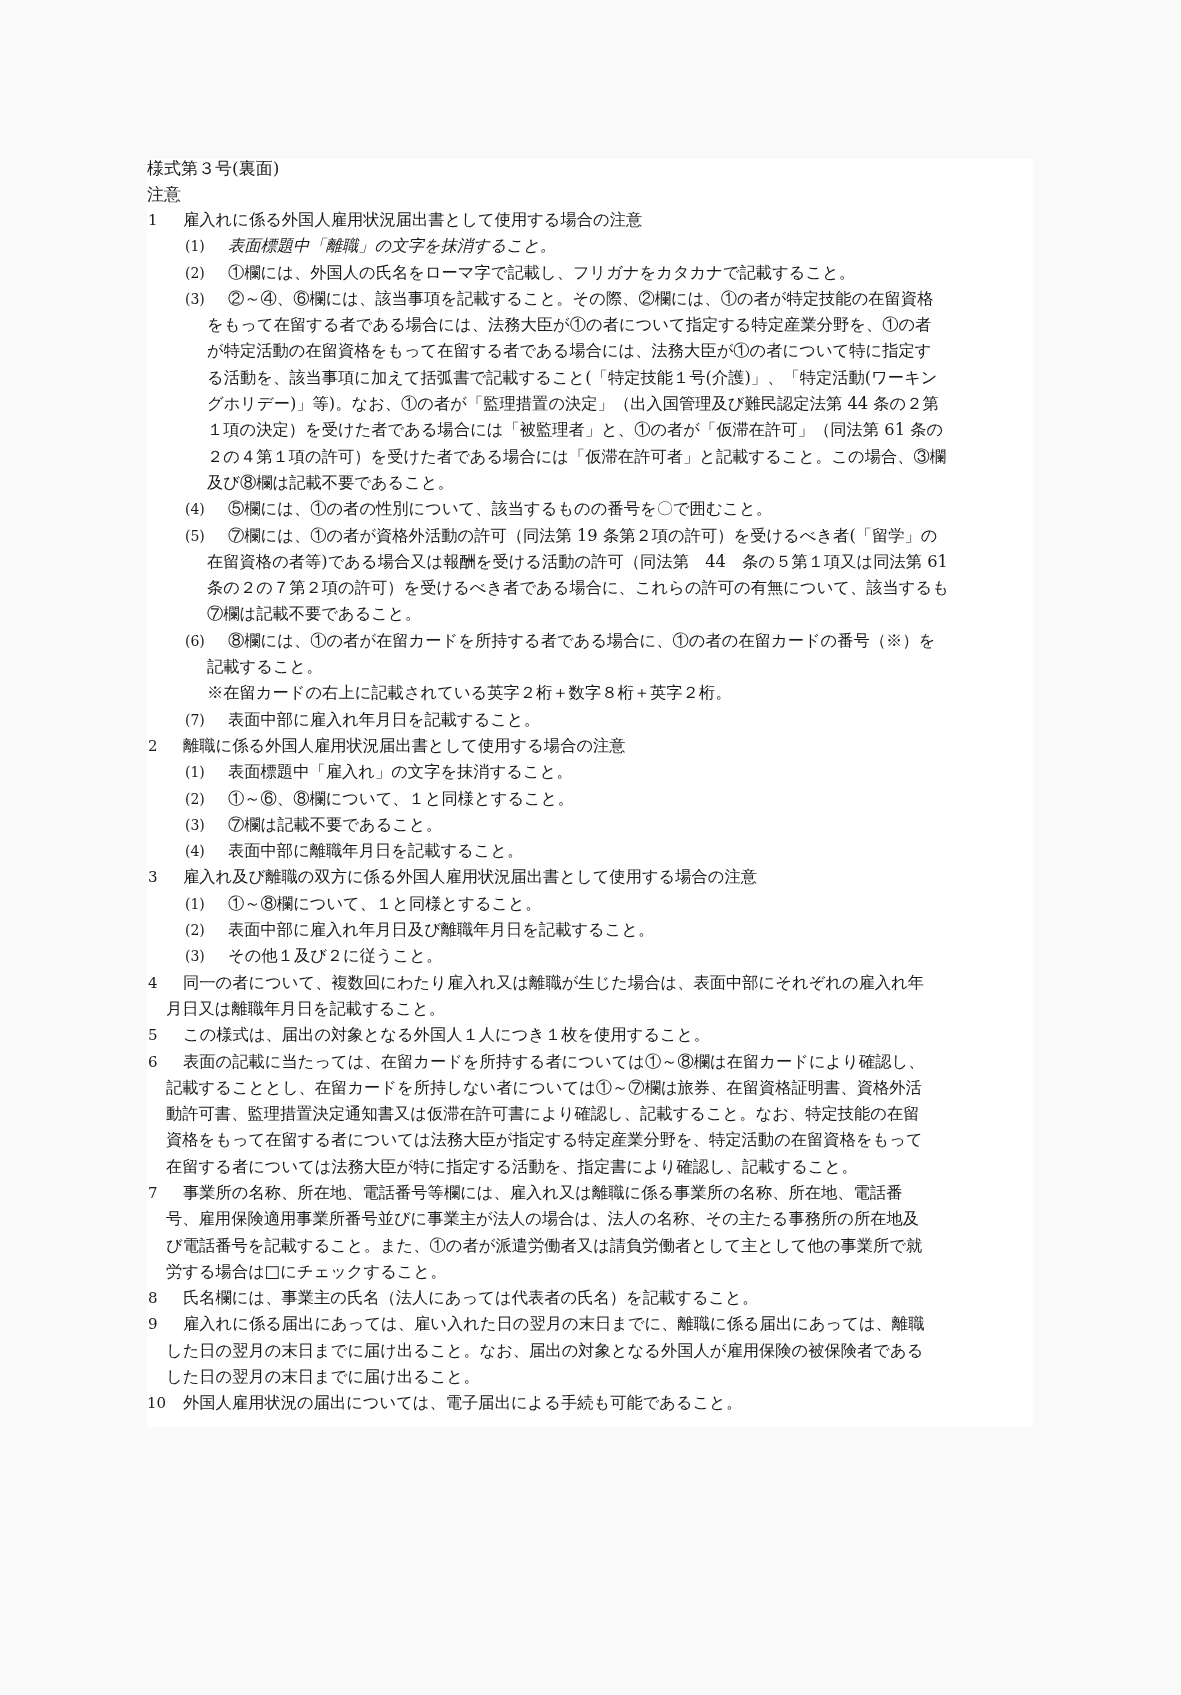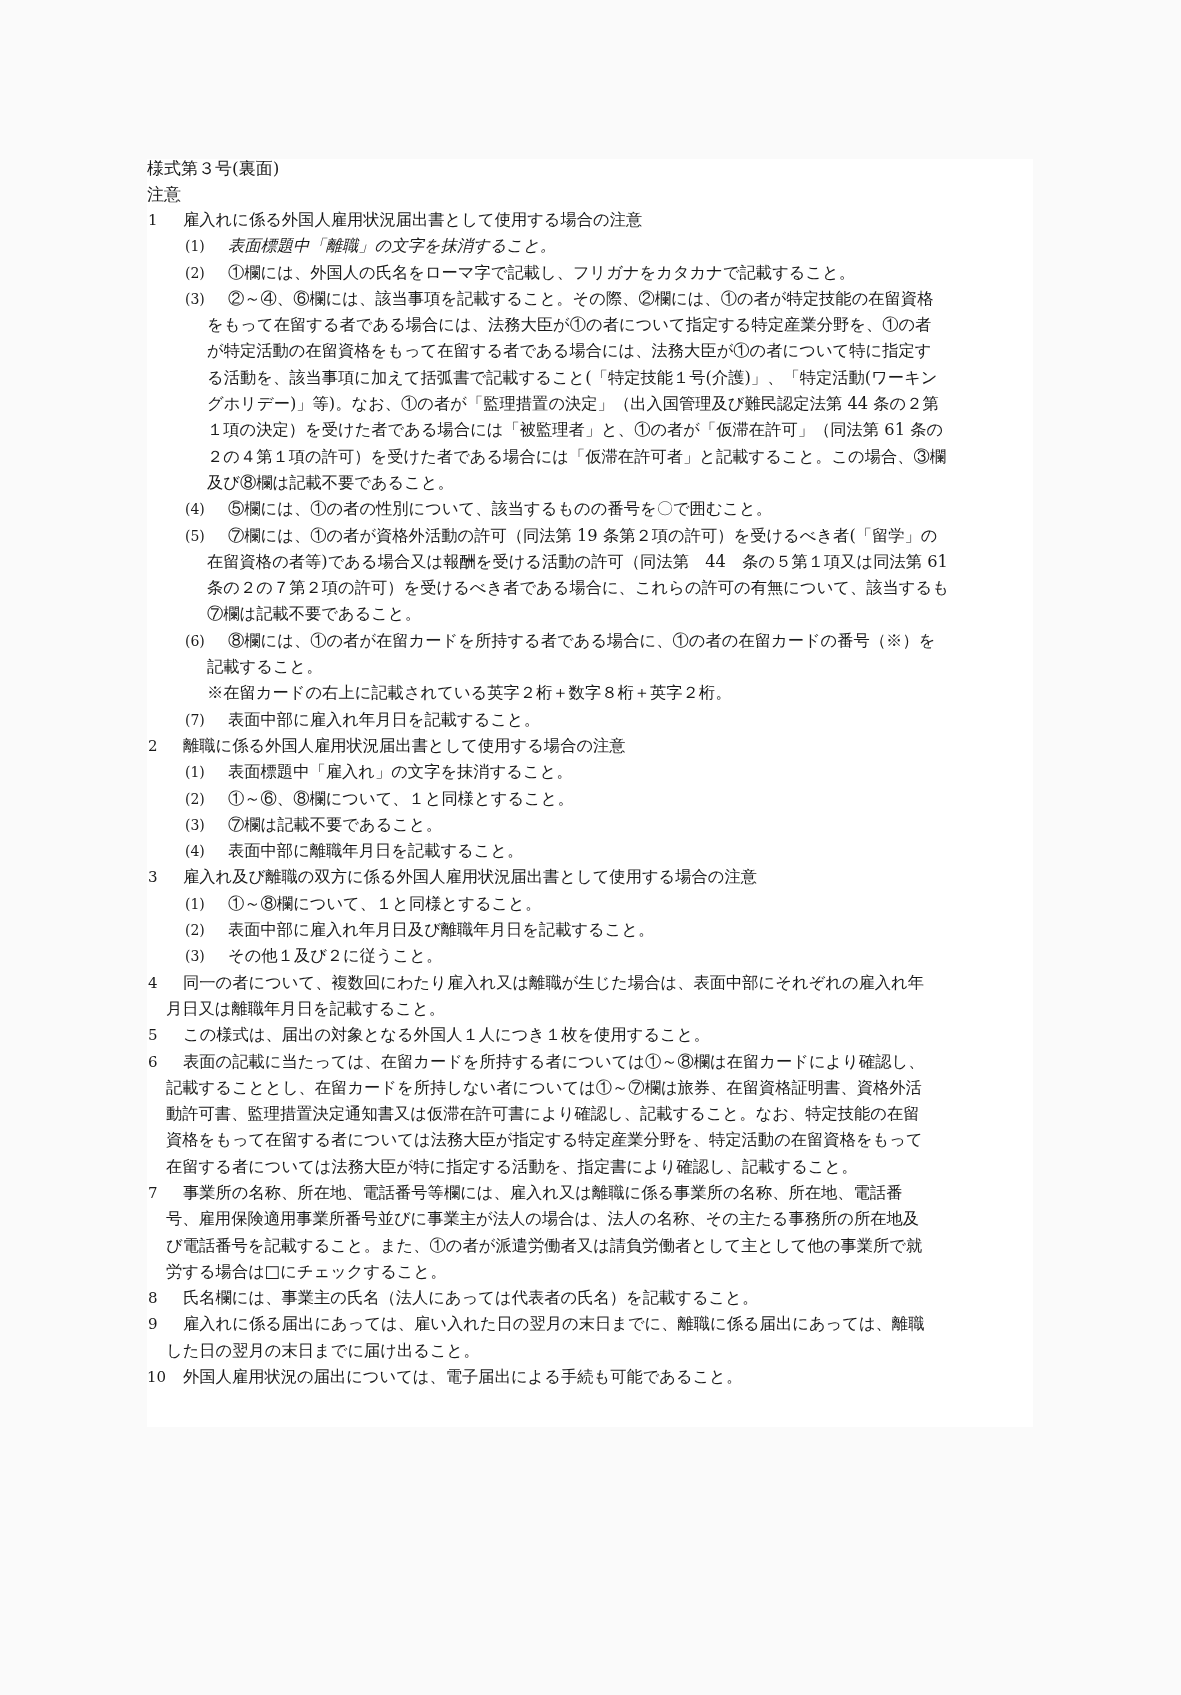--- a/index.html
+++ b/index.html
@@ -154,18 +154,19 @@
       <div class="line" style="position: relative;"><span class="sec-num">7</span><span style="padding-left: 17px;">事業所の名称、所在地、電話番号等欄には、雇入れ又は離職に係る事業所の名称、所在地、電話番</span></div>
       <div class="line">号、雇用保険適用事業所番号並びに事業主が法人の場合は、法人の名称、その主たる事務所の所在地及</div>
       <div class="line">び電話番号を記載すること。また、①の者が派遣労働者又は請負労働者として主として他の事業所で就</div>
       <div class="line">労する場合は□にチェックすること。</div>
     </div>
     <div class="sec">
       <div class="line" style="position: relative;"><span class="sec-num">8</span><span style="padding-left: 17px;">氏名欄には、事業主の氏名（法人にあっては代表者の氏名）を記載すること。</span></div>
     </div>
     <div class="sec">
       <div class="line" style="position: relative;"><span class="sec-num">9</span><span style="padding-left: 17px;">雇入れに係る届出にあっては、雇い入れた日の翌月の末日までに、離職に係る届出にあっては、離職</span></div>
+      <div class="line">した日の翌月の末日までに届け出ること。なお、届出の対象となる外国人が雇用保険の被保険者である</div>
       <div class="line">した日の翌月の末日までに届け出ること。</div>
     </div>
     <div class="sec">
       <div class="line" style="position: relative;"><span class="sec-num" style="left: -19px;">10</span><span style="padding-left: 17px;">外国人雇用状況の届出については、電子届出による手続も可能であること。</span></div>
     </div>
   </div>
 
 </body></html>

